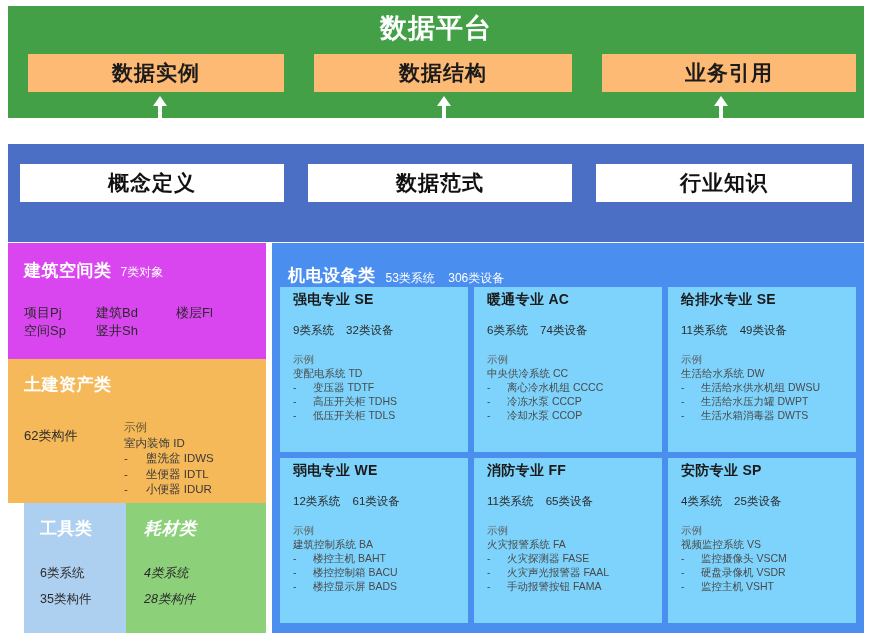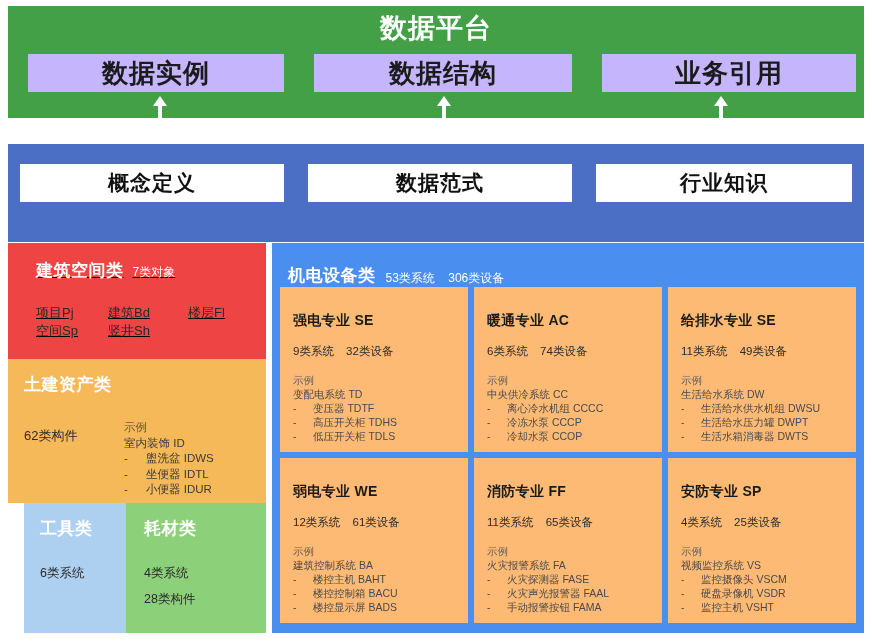--- a/index.html
+++ b/index.html
@@ -16,23 +16,23 @@
     position:absolute;left:8px;top:6px;width:856px;height:112px;
     background:#43a047;
   }
   .green-title{
     position:absolute;left:0;top:4px;width:100%;
     text-align:center;color:#ffffff;
     font-size:27px;font-weight:bold;letter-spacing:1px;
   }
   .cream-box{
     position:absolute;top:48px;height:38px;
-    background:#c4b5fd;
+    background:#fdba74;
     display:flex;align-items:center;justify-content:center;
-    color:#1b1b1b;font-size:26px;font-weight:bold;letter-spacing:1px;text-align:right;
+    color:#1b1b1b;font-size:21px;font-weight:bold;letter-spacing:1px;text-align:right;
   }
   .cream-1{left:20px;width:256px;}
   .cream-2{left:306px;width:258px;}
   .cream-3{left:594px;width:254px;}
 
   .up-arrow{
     position:absolute;width:14px;height:28px;
   }
   .up-arrow .stem{
     position:absolute;left:5px;top:8px;width:4px;height:20px;background:#ffffff;
@@ -64,30 +64,30 @@
     position:absolute;left:0;top:64px;width:100%;
     text-align:center;color:#ffffff;
     font-size:23px;font-weight:bold;letter-spacing:1px;margin-top:47px;
   }
 
   
   .left-col{
     position:absolute;left:8px;top:243px;width:258px;height:390px;
   }
   .panel{position:relative;width:100%;box-sizing:border-box;}
-  .p-space{height:116px;background:#ef4444;padding:16px 16px 0 28px;text-decoration:underline;}
+  .p-space{height:116px;background:#d946ef;padding:16px 16px 0 16px;}
   .p-civil{height:144px;background:#f5b959;padding:14px 16px 0 16px;}
   .p-bottom{position:relative;height:130px;}
   .p-tool{
     position:absolute;left:16px;top:0;width:118px;height:130px;
     background:#aed0f0;padding:14px 0 0 16px;box-sizing:border-box;
   }
   .p-cons{
     position:absolute;left:118px;top:0;width:140px;height:130px;
-    background:#8cd07a;padding:14px 0 0 18px;box-sizing:border-box;
+    background:#8cd07a;padding:14px 0 0 18px;box-sizing:border-box;font-style:italic;
   }
 
   .panel-head{
     color:#ffffff;font-size:17px;font-weight:bold;letter-spacing:.5px;
     display:flex;align-items:baseline;gap:9px;
   }
   .panel-head .sub{
     font-size:12px;font-weight:normal;letter-spacing:0;
   }
 
@@ -118,21 +118,21 @@
   .mep-head .t{font-size:17px;font-weight:bold;letter-spacing:.5px;}
   .mep-head .s{font-size:12px;}
   .mep-head .s span{margin-right:10px;}
 
   .card-grid{
     display:grid;grid-template-columns:repeat(3,1fr);
     grid-template-rows:repeat(2,1fr);
     gap:6px;height:336px;
   }
   .card{
-    background:#fdba74;padding:25px 11px 0 13px;box-sizing:border-box;
+    background:#7dd3fc;padding:4px 11px 0 13px;box-sizing:border-box;
   }
   .card-title{
     color:#1a1a1a;font-size:14px;font-weight:bold;letter-spacing:.3px;
   }
   .card-stats{
     margin-top:14px;color:#2b2b2b;font-size:11.5px;
   }
   .card-stats span{margin-right:9px;}
   .card-ex{margin-top:14px;color:#4a4a4a;font-size:10.5px;line-height:14px;}
   .card-ex .exlabel{color:#5e5e5e;}
@@ -231,20 +231,21 @@
       </div>
     </div>
 
     <div class="p-bottom">
       <div class="p-tool">
         <div class="panel-head">
           <span>工具类</span>
         </div>
         <div class="small-stats">
           <div>6类系统</div>
+          <div>35类构件</div>
         </div>
       </div>
       <div class="p-cons">
         <div class="panel-head">
           <span>耗材类</span>
         </div>
         <div class="small-stats">
           <div>4类系统</div>
           <div>28类构件</div>
         </div>

